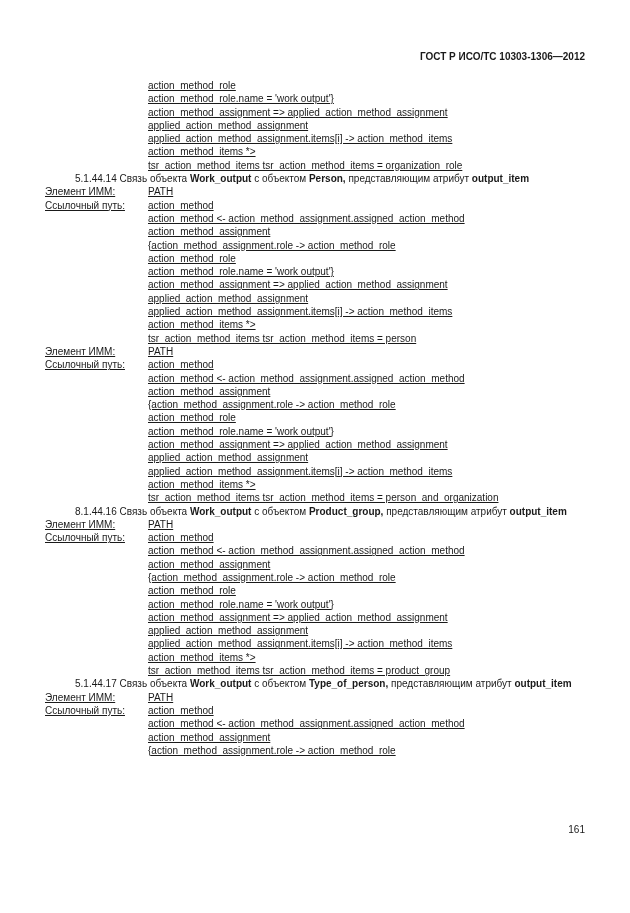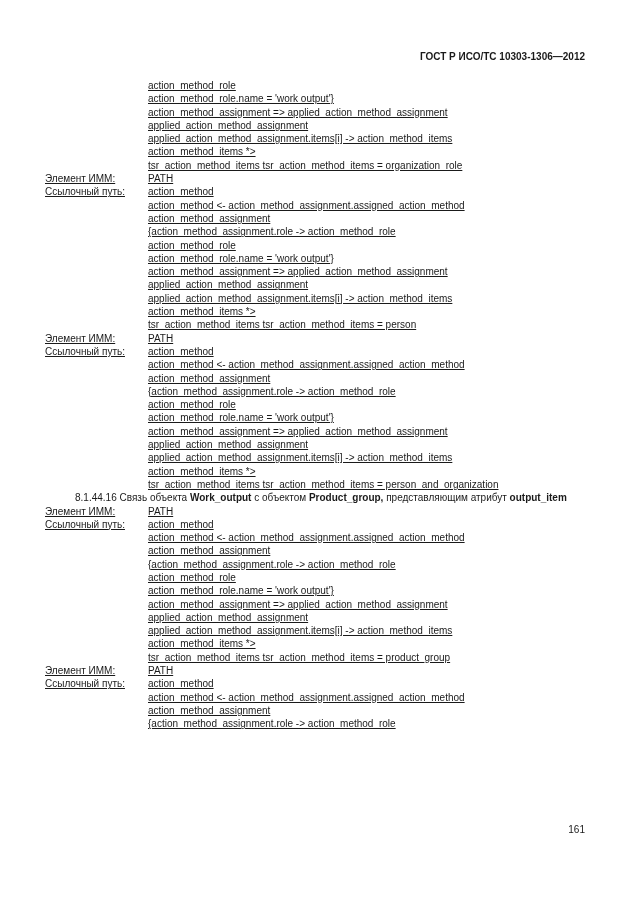--- a/index.html
+++ b/index.html
@@ -81,20 +81,21 @@
       <div class="value-col pre-lines">action_method_role
 action_method_role.name = 'work output'}
 action_method_assignment =&gt; applied_action_method_assignment
 applied_action_method_assignment
 applied_action_method_assignment.items[i] -&gt; action_method_items
 action_method_items *&gt;
 tsr_action_method_items tsr_action_method_items = organization_role</div>
     </div>
 
     <section>
+      <p class="heading"><span>5.1.44.14 Связь объекта </span><b>Work_output</b><span> с объектом </span><b>Person,</b><span> представляющим атрибут </span><b>output_item</b></p>
       <div class="row">
         <div class="label-col">Элемент ИММ:</div>
         <div class="value-col">PATH</div>
       </div>
       <div class="row">
         <div class="label-col">Ссылочный путь:</div>
         <div class="value-col pre-lines">action_method
 action_method &lt;- action_method_assignment.assigned_action_method
 action_method_assignment
 {action_method_assignment.role -&gt; action_method_role
@@ -145,20 +146,21 @@
 action_method_role.name = 'work output'}
 action_method_assignment =&gt; applied_action_method_assignment
 applied_action_method_assignment
 applied_action_method_assignment.items[i] -&gt; action_method_items
 action_method_items *&gt;
 tsr_action_method_items tsr_action_method_items = product_group</div>
       </div>
     </section>
 
     <section>
+      <p class="heading"><span>5.1.44.17 Связь объекта </span><b>Work_output</b><span> с объектом </span><b>Type_of_person,</b><span> представляющим атрибут </span><b>output_item</b></p>
       <div class="row">
         <div class="label-col">Элемент ИММ:</div>
         <div class="value-col">PATH</div>
       </div>
       <div class="row">
         <div class="label-col">Ссылочный путь:</div>
         <div class="value-col pre-lines">action_method
 action_method &lt;- action_method_assignment.assigned_action_method
 action_method_assignment
 {action_method_assignment.role -&gt; action_method_role</div>

